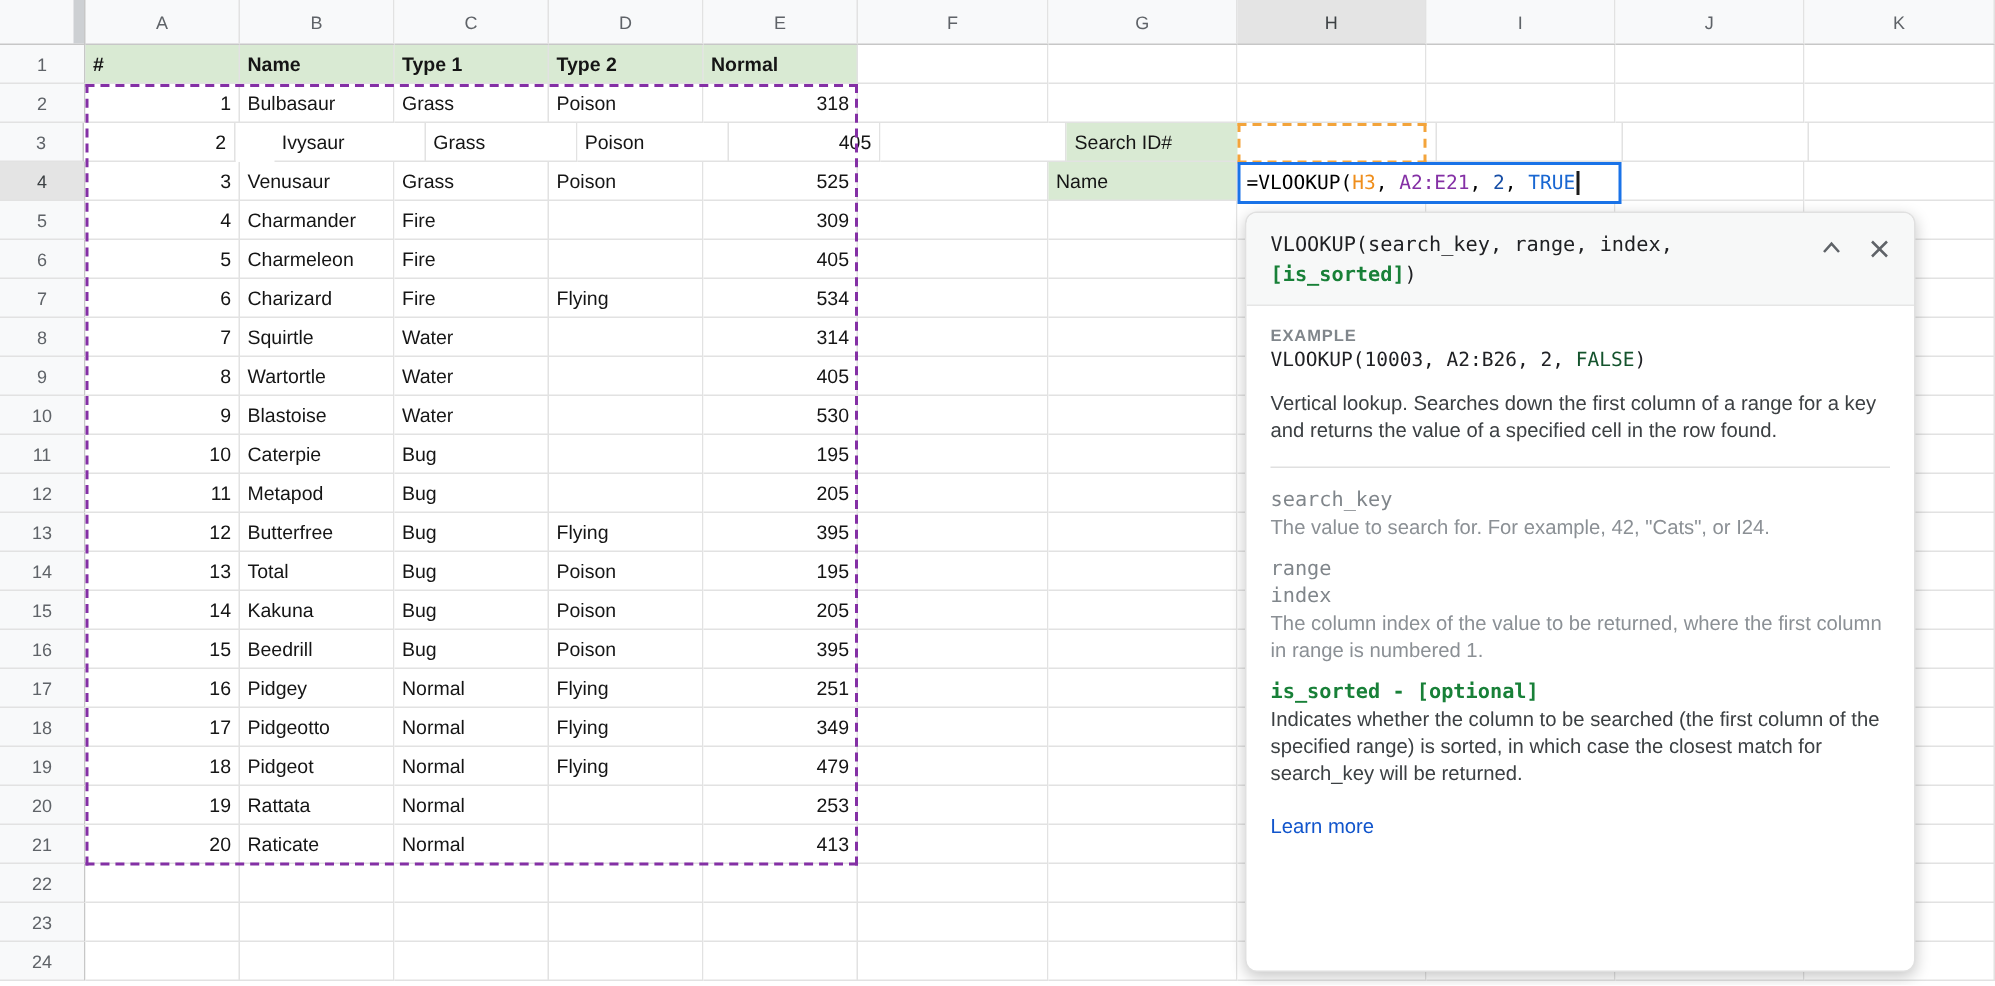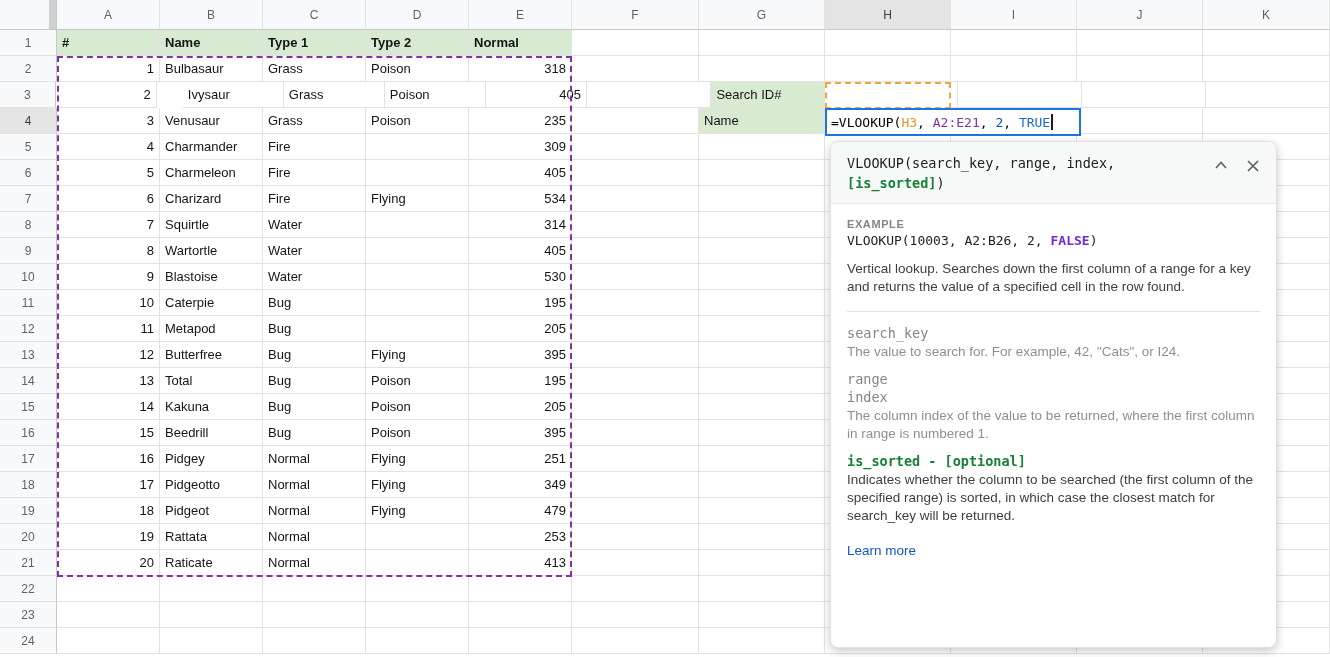--- a/index.html
+++ b/index.html
@@ -116,21 +116,21 @@
         <div class="cell" style="width: 126px;"></div>
         <div class="cell" style="width: 126px;"></div>
         <div class="cell" style="width: 127px;"></div>
       </div>
       <div class="sheet-row">
         <div class="row-hdr sel">4</div>
         <div class="cell num" style="width: 103px;">3</div>
         <div class="cell" style="width: 103px;">Venusaur</div>
         <div class="cell" style="width: 103px;">Grass</div>
         <div class="cell" style="width: 103px;">Poison</div>
-        <div class="cell num" style="width: 103px;">235</div>
+        <div class="cell num" style="width: 103px;">525</div>
         <div class="cell" style="width: 127px;"></div>
         <div class="cell green" style="width: 126px;">Name</div>
         <div class="cell" style="width: 126px;"></div>
         <div class="cell" style="width: 126px;"></div>
         <div class="cell" style="width: 126px;"></div>
         <div class="cell" style="width: 127px;"></div>
       </div>
       <div class="sheet-row">
         <div class="row-hdr">5</div>
         <div class="cell num" style="width: 103px;">4</div>
@@ -429,21 +429,21 @@
         </div>
         <div class="icon-btn">
           <svg width="16" height="16" viewBox="0 0 16 16">
               <path d="M3 3 L13 13 M13 3 L3 13" stroke="#5f6368" stroke-width="1.7"></path>
             </svg>
         </div>
       </div>
     </div>
     <div class="popup-body">
       <div class="section-label">EXAMPLE</div>
-      <div class="example-line"><span>VLOOKUP(10003, A2:B26, 2, </span><span style="color: #6d28d9; font-weight: 700;">FALSE</span><span>)</span></div>
+      <div class="example-line"><span>VLOOKUP(10003, A2:B26, 2, </span><span style="color: #14532d; font-weight: 400;">FALSE</span><span>)</span></div>
       <div class="about-text">Vertical lookup. Searches down the first column of a range for a key and returns the value of a specified cell in the row found.</div>
       <div class="divider"></div>
       <div id="popup-params">
           <div class="param-title">search_key</div>
           <div class="param-desc">The value to search for. For example, 42, "Cats", or I24.</div>
           <div class="param-title">range</div>
           <div class="param-title">index</div>
           <div class="param-desc">The column index of the value to be returned, where the first column in range is numbered 1.</div>
           <div class="param-title active">is_sorted - [optional]</div>
           <div class="param-desc dark">Indicates whether the column to be searched (the first column of the specified range) is sorted, in which case the closest match for search_key will be returned.</div>

